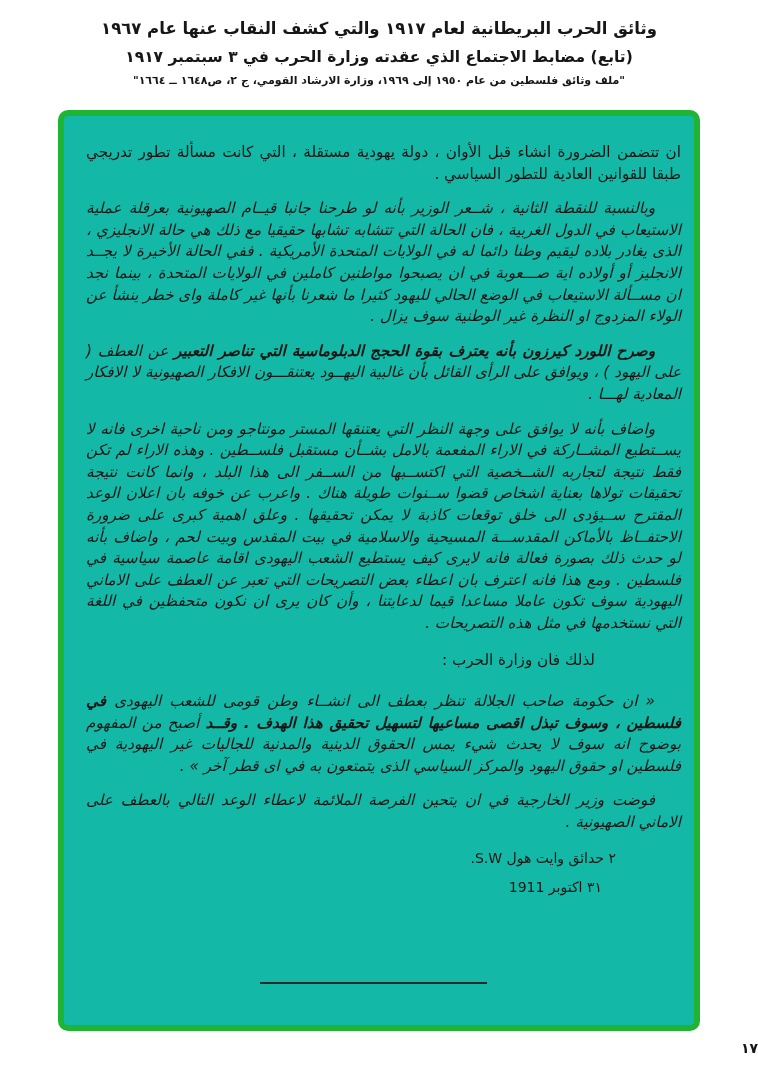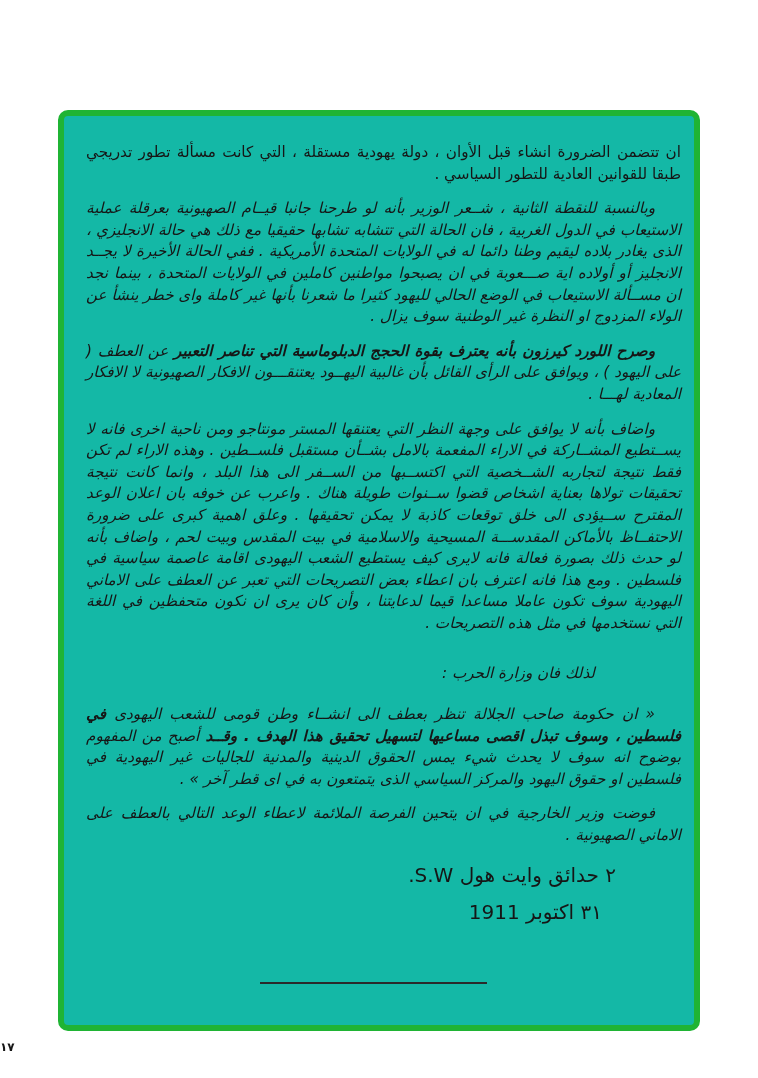--- a/index.html
+++ b/index.html
@@ -32,43 +32,47 @@
     direction:rtl;
     text-align:justify;
     padding:26px 13px 0 22px;
     font-size:15.2px;
     line-height:21.6px;
   }
   .para{margin:0 0 13px 0;}
   .para.indent{text-indent:26px;font-style:italic;}
   .para.ministry{
     text-indent:0;text-align:right;
-    margin:29px 86px 19px 0;
-    font-style:italic;
+    margin:16px 86px 19px 0;
   }
   .bold{font-weight:bold;margin-top:40px;}
   
-  .signature{direction:rtl;text-align:right;margin-top:16px;font-size:20px;}
+  .signature{direction:rtl;text-align:right;margin-top:16px;font-size:14px;}
   .sig-address{margin:0 78px 13px 0;}
   .sig-date{margin:0 92px 0 0;}
   
   .divider{
     position:absolute;left:260px;top:982px;
     width:227px;height:2px;background:#2a2a2a;
   }
   .page-number{
     position:absolute;top:1040px;left:0;right:0;
-    text-align:left;font-size:12px;font-weight:bold;direction:rtl;
+    text-align:right;font-size:14px;font-weight:bold;direction:rtl;
   }
 </style>
 </head>
 <body>
 
 <div class="page">
 
+  <div class="header">
+    <p class="h1">وثائق الحرب البريطانية لعام ١٩١٧ والتي كشف النقاب عنها عام ١٩٦٧</p>
+    <p class="h2">(تابع) مضابط الاجتماع الذي عقدته وزارة الحرب في ٣ سبتمبر ١٩١٧</p>
+    <p class="h3">"ملف وثائق فلسطين من عام ١٩٥٠ إلى ١٩٦٩، وزارة الارشاد القومي، ج ٢، ص١٦٤٨ ــ ١٦٦٤"</p>
+  </div>
 
   <div class="doc-frame">
     <div class="doc-body" id="doc-body">
         <p class="para plain"><span>ان تتضمن الضرورة انشاء قبل الأوان ، دولة يهودية مستقلة ، التي كانت مسألة تطور تدريجي طبقا للقوانين العادية للتطور السياسي .</span></p>
         <p class="para indent"><span>وبالنسبة للنقطة الثانية ، شــعر الوزير بأنه لو طرحنا جانبا قيــام الصهيونية بعرقلة عملية الاستيعاب في الدول الغربية ، فان الحالة التي تتشابه تشابها حقيقيا مع ذلك هي حالة الانجليزي ، الذى يغادر بلاده ليقيم وطنا دائما له في الولايات المتحدة الأمريكية . ففي الحالة الأخيرة لا يجــد الانجليز أو أولاده اية صـــعوبة في ان يصبحوا مواطنين كاملين في الولايات المتحدة ، بينما نجد ان مســألة الاستيعاب في الوضع الحالي لليهود كثيرا ما شعرنا بأنها غير كاملة واى خطر ينشأ عن الولاء المزدوج او النظرة غير الوطنية سوف يزال .</span></p>
         <p class="para indent"><span class="bold">وصرح اللورد كيرزون بأنه يعترف بقوة الحجج الدبلوماسية التي تناصر التعبير</span><span> عن العطف ( على اليهود ) ، ويوافق على الرأى القائل بأن غالبية اليهــود يعتنقـــون الافكار الصهيونية لا الافكار المعادية لهـــا .</span></p>
         <p class="para indent"><span>واضاف بأنه لا يوافق على وجهة النظر التي يعتنقها المستر مونتاجو ومن ناحية اخرى فانه لا يســتطيع المشــاركة في الاراء المفعمة بالامل بشــأن مستقبل فلســطين . وهذه الاراء لم تكن فقط نتيجة لتجاربه الشــخصية التي اكتســبها من الســفر الى هذا البلد ، وانما كانت نتيجة تحقيقات تولاها بعناية اشخاص قضوا ســنوات طويلة هناك . واعرب عن خوفه بان اعلان الوعد المقترح ســيؤدى الى خلق توقعات كاذبة لا يمكن تحقيقها . وعلق اهمية كبرى على ضرورة الاحتفــاظ بالأماكن المقدســـة المسيحية والاسلامية في بيت المقدس وبيت لحم ، واضاف بأنه لو حدث ذلك بصورة فعالة فانه لايرى كيف يستطيع الشعب اليهودى اقامة عاصمة سياسية في فلسطين . ومع هذا فانه اعترف بان اعطاء بعض التصريحات التي تعبر عن العطف على الاماني اليهودية سوف تكون عاملا مساعدا قيما لدعايتنا ، وأن كان يرى ان نكون متحفظين في اللغة التي نستخدمها في مثل هذه التصريحات .</span></p>
         <p class="para ministry"><span>لذلك فان وزارة الحرب :</span></p>
         <p class="para indent"><span>« ان حكومة صاحب الجلالة تنظر بعطف الى انشــاء وطن قومى للشعب اليهودى </span><span class="bold">في فلسطين ، وسوف تبذل اقصى مساعيها لتسهيل تحقيق هذا الهدف . وقــد</span><span> أصبح من المفهوم بوضوح انه سوف لا يحدث شيء يمس الحقوق الدينية والمدنية للجاليات غير اليهودية في فلسطين او حقوق اليهود والمركز السياسي الذى يتمتعون به في اى قطر آخر » .</span></p>
         <p class="para indent"><span>فوضت وزير الخارجية في ان يتحين الفرصة الملائمة لاعطاء الوعد التالي بالعطف على الاماني الصهيونية .</span></p>

